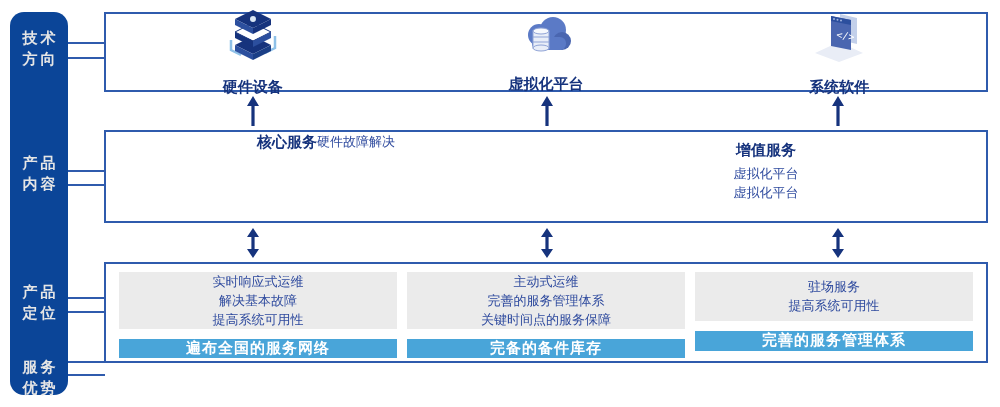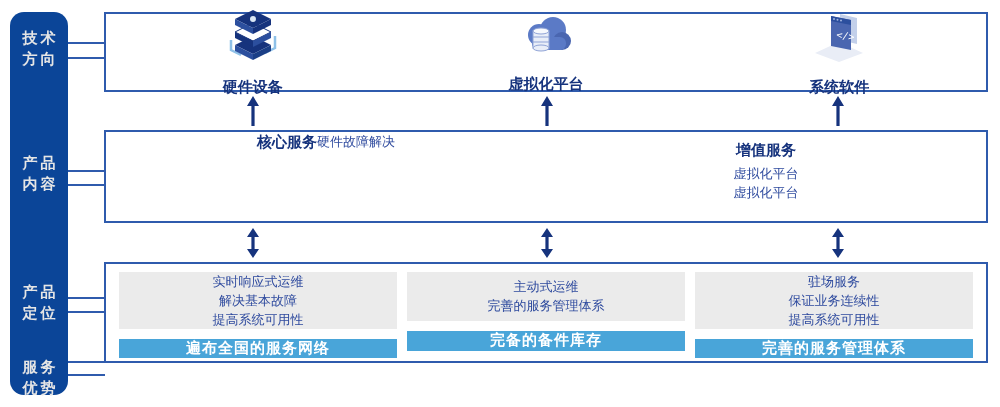--- a/index.html
+++ b/index.html
@@ -188,26 +188,26 @@
         <div>实时响应式运维</div>
         <div>解决基本故障</div>
         <div>提高系统可用性</div>
       </div>
       <div class="pos-banner">遍布全国的服务网络</div>
     </div>
     <div class="pos-col">
       <div class="pos-panel">
         <div>主动式运维</div>
         <div>完善的服务管理体系</div>
+        <div>关键时间点的服务保障</div>
       </div>
       <div class="pos-banner">完备的备件库存</div>
     </div>
     <div class="pos-col">
       <div class="pos-panel">
         <div>驻场服务</div>
-        <div>保证业务连续性</div>
         <div>提高系统可用性</div>
       </div>
       <div class="pos-banner">完善的服务管理体系</div>
     </div>
   </div>
 
 </div>
 
 </body></html>

